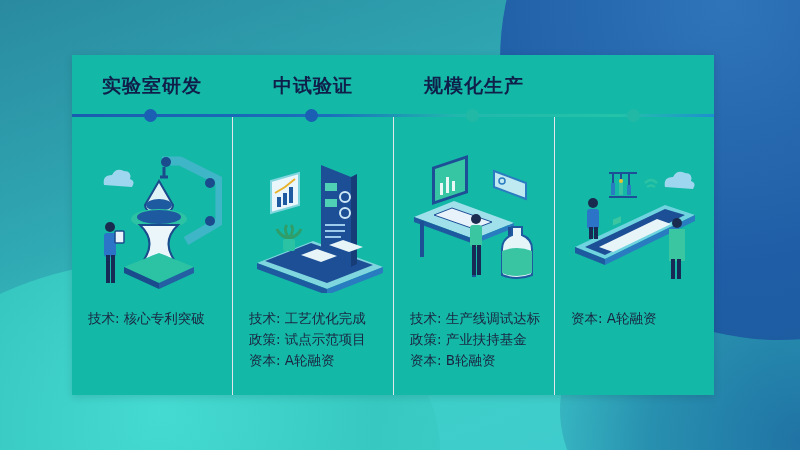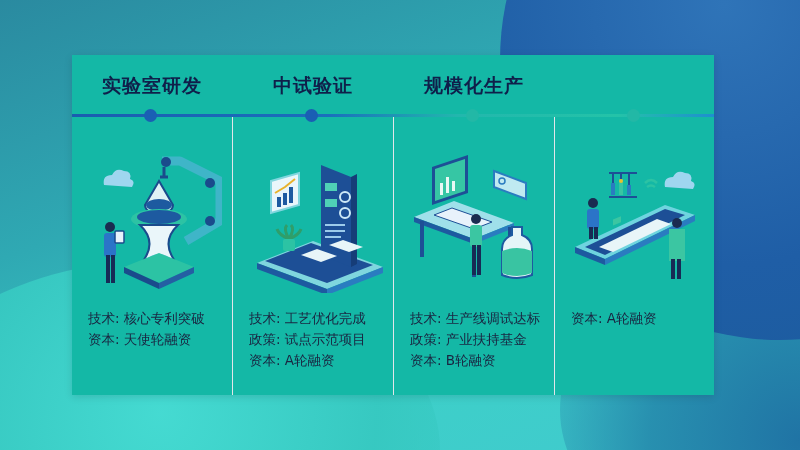--- a/index.html
+++ b/index.html
@@ -55,21 +55,20 @@
         <path d="M42 124 v6 l35 16 v-6 z" fill="#1a4b8c"></path>
         <path d="M112 124 v6 l-35 16 v-6 z" fill="#245fa3"></path>
       <circle cx="28" cy="84" r="5" fill="#1a2b50"></circle>
       <rect x="22" y="90" width="12" height="24" rx="3" fill="#2b74c8"></rect>
       <rect x="24" y="112" width="4" height="28" fill="#172a55"></rect>
         <rect x="29" y="112" width="4" height="28" fill="#172a55"></rect>
       <rect x="33" y="88" width="9" height="12" rx="1" fill="#e8f2fb" stroke="#1a4b8c" stroke-width="1.5"></rect>
     </svg>
     <div class="info">
       <div class="row"><span>技术:</span> <span>核心专利突破</span></div>
-      <div class="row"><span>资本:</span> <span>天使轮融资</span></div>
     </div>
   </div>
 
   <div class="col" style="left:161px">
     <div class="title">中试验证</div>
     <div class="dot" style="background:#1a5fb4"></div>
     <svg class="illus" viewBox="0 0 140 150">
       <path d="M14 120 l70 26 l56-22 l-70-26 z" fill="#7fd6de"></path>
       <path d="M14 120 v6 l70 26 v-6 z" fill="#1d5aa0"></path>
         <path d="M140 124 v6 l-56 22 v-6 z" fill="#2a7cc0"></path>

